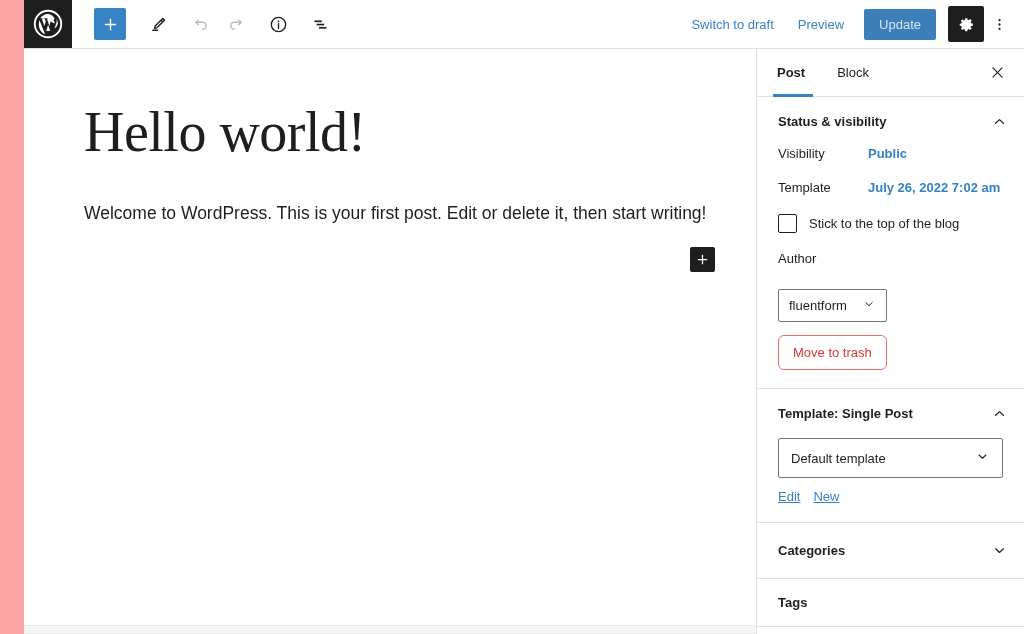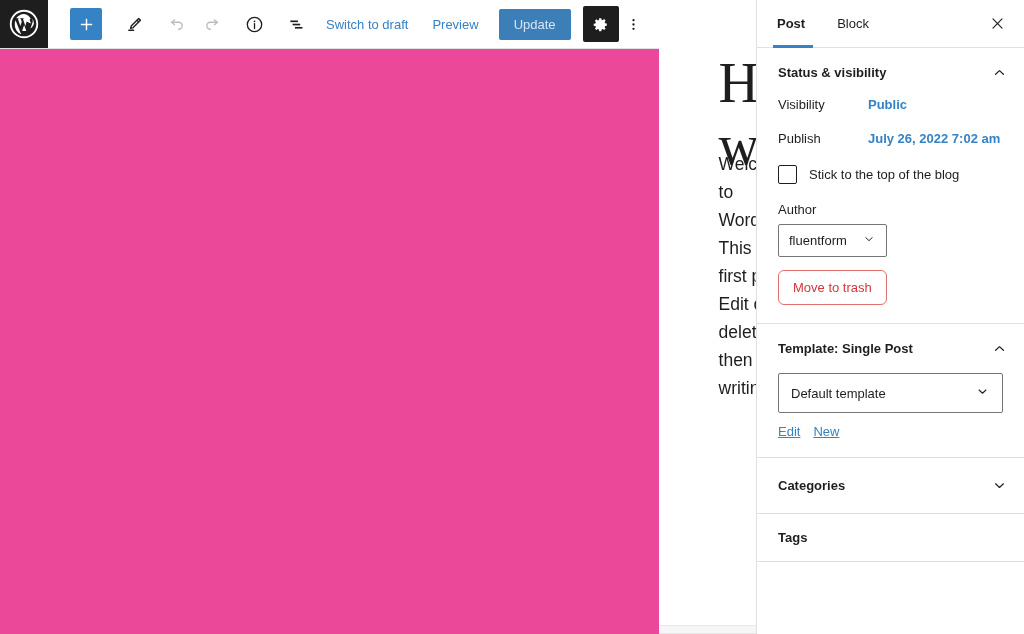--- a/index.html
+++ b/index.html
@@ -11,22 +11,23 @@
     background: #ffffff;
     font-family: "Liberation Sans", sans-serif;
     -webkit-font-smoothing: antialiased;
   }
 
   #app {
     position: relative;
     width: 1024px;
     height: 634px;
     display: flex;
-    flex-direction: row;
-    background: #ec4899;
+    flex-direction: column;
+    background: #fca5a5;
+    padding-left: 24px;
   }
 
   
   .toolbar {
     position: relative;
     height: 49px;
     flex: 0 0 49px;
     display: flex;
     align-items: center;
     background: #ffffff;
@@ -321,21 +322,21 @@
     background: #fff;
     cursor: pointer;
     padding: 0;
   }
   .check-label { font-size: 13px; color: #1e1e1e; cursor: pointer; }
 
   .field-label {
     font-size: 13px;
     color: #1e1e1e;
     display: block;
-    margin-bottom: 7px;
+    margin-bottom: 23px;
   }
 
   .author-select {
     display: inline-flex;
     align-items: center;
     gap: 15px;
     border: 1px solid #757575;
     border-radius: 2px;
     background: #fff;
     padding: 7px 10px;
@@ -530,21 +531,21 @@
           </button>
 
           <div class="panel-body">
 
             <div class="row">
               <span class="row-label">Visibility</span>
               <button class="row-value">Public</button>
             </div>
 
             <div class="row">
-              <span class="row-label">Publish</span>
+              <span class="row-label">Template</span>
               <button class="row-value">July 26, 2022 7:02 am</button>
             </div>
 
             <div class="check-row">
               <button class="checkbox"></button>
               <span class="check-label">Stick to the top of the blog</span>
             </div>
 
             <span class="field-label">Author</span>
             <div class="author-select">

